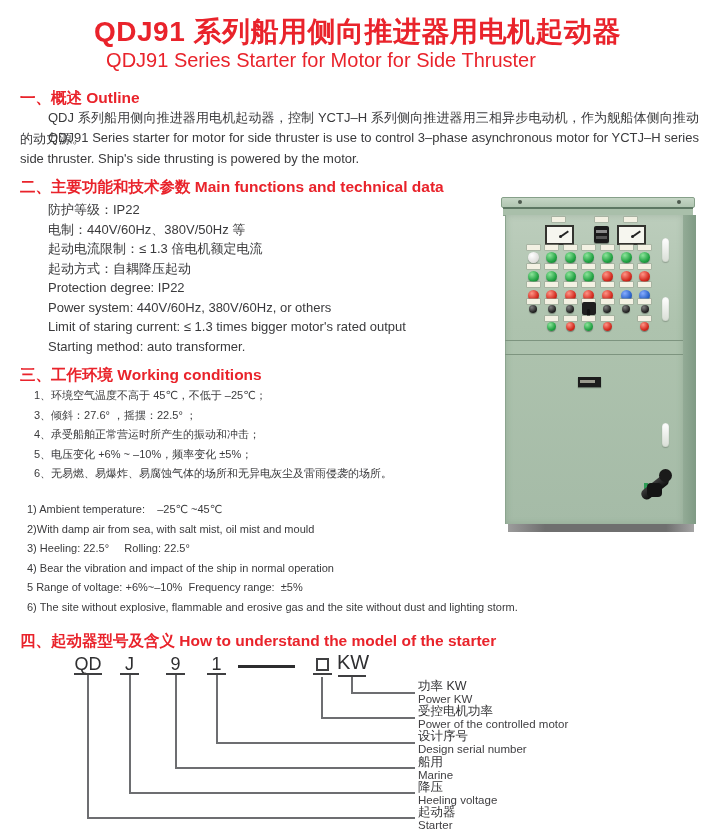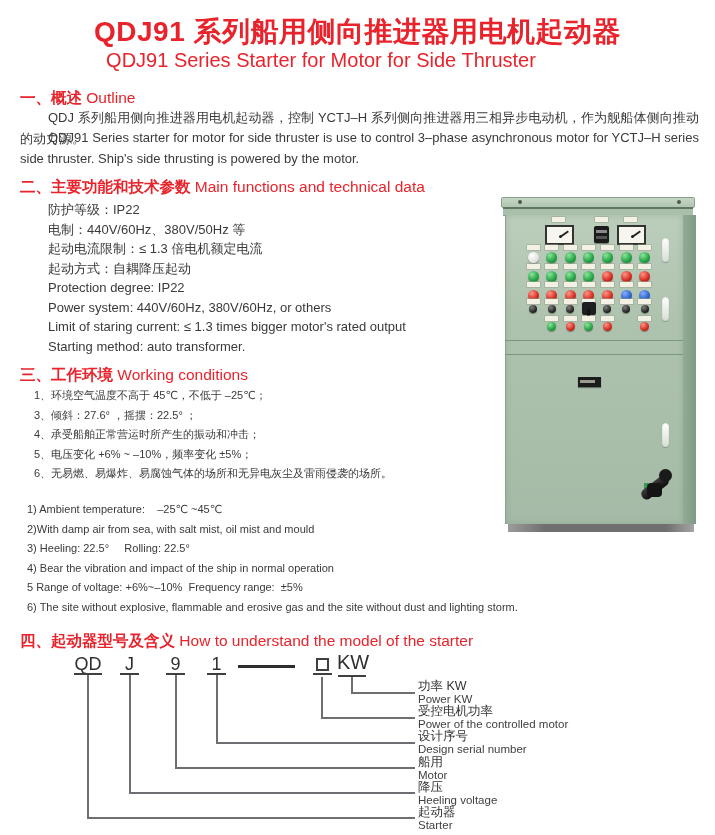--- a/index.html
+++ b/index.html
@@ -15,21 +15,21 @@
     font-family:"Liberation Sans","DejaVu Sans",sans-serif;color:var(--ink);
   }
   
   .title-zh{position:absolute;top:13px;left:0;width:715px;text-align:center;
     color:var(--red);font-size:28px;font-weight:700;letter-spacing:.5px;white-space:nowrap;}
   .title-en{position:absolute;top:49px;left:0;width:642px;text-align:center;
     color:var(--red);font-size:20px;font-weight:400;white-space:nowrap;}
   
   .sec-h{position:absolute;left:20px;color:var(--red);font-size:15.5px;white-space:nowrap;}
   .sec-h .zh{font-weight:700;}
-  .sec-h .en{font-weight:400;}
+  .sec-h .en{font-weight:700;}
   
   .para{position:absolute;left:20px;width:679px;font-size:13px;line-height:21px;
     color:var(--ink);text-indent:28px;text-align:justify;}
   
   .spec-list{position:absolute;left:48px;top:200px;width:440px;font-size:13px;
     line-height:19.5px;white-space:pre-wrap;}
   .work-list{position:absolute;width:670px;font-size:11px;line-height:19.5px;white-space:pre-wrap;}
   
   .cab{position:absolute;left:497px;top:190px;width:213px;height:350px;background:#fff;}
   .cab-flange{position:absolute;left:4px;top:7px;width:194px;height:11px;
@@ -263,21 +263,21 @@
     <div class="model-label" style="top: 705.2px;">
       <div class="ml-zh">受控电机功率</div>
       <div class="ml-en">Power of the controlled motor</div>
     </div>
     <div class="model-label" style="top: 730.4px;">
       <div class="ml-zh">设计序号</div>
       <div class="ml-en">Design serial number</div>
     </div>
     <div class="model-label" style="top: 755.6px;">
       <div class="ml-zh">船用</div>
-      <div class="ml-en">Motor</div>
+      <div class="ml-en">Marine</div>
     </div>
     <div class="model-label" style="top: 780.8px;">
       <div class="ml-zh">降压</div>
       <div class="ml-en">Heeling voltage</div>
     </div>
     <div class="model-label" style="top: 806px;">
       <div class="ml-zh">起动器</div>
       <div class="ml-en">Starter</div>
     </div>
   </div>

